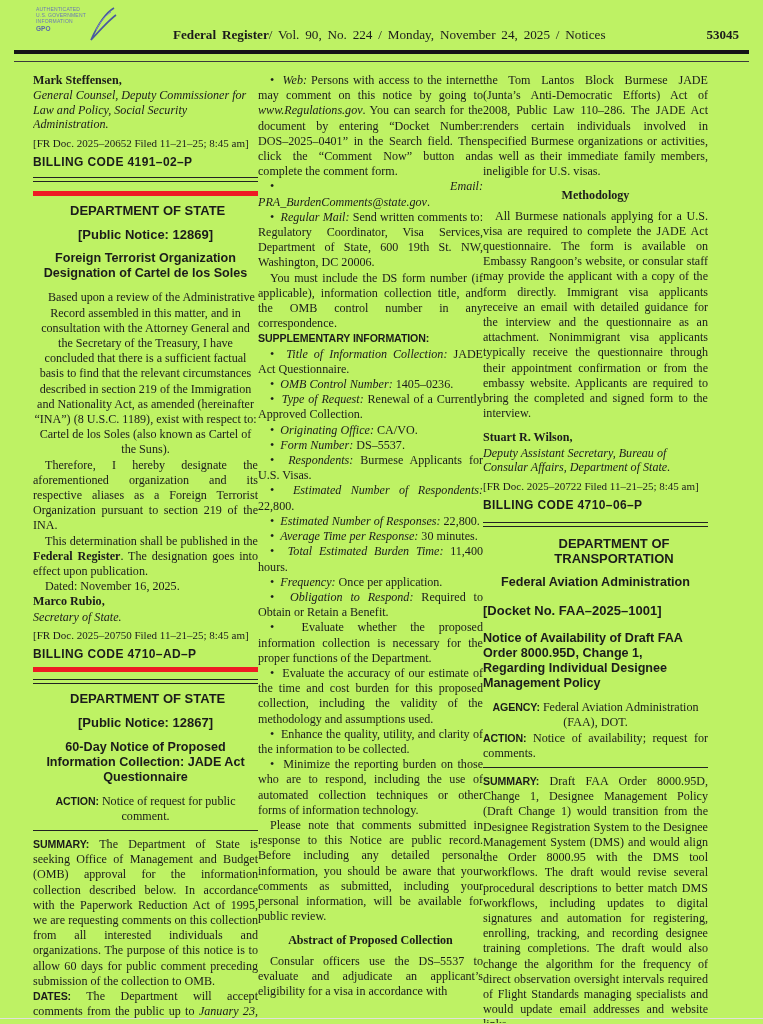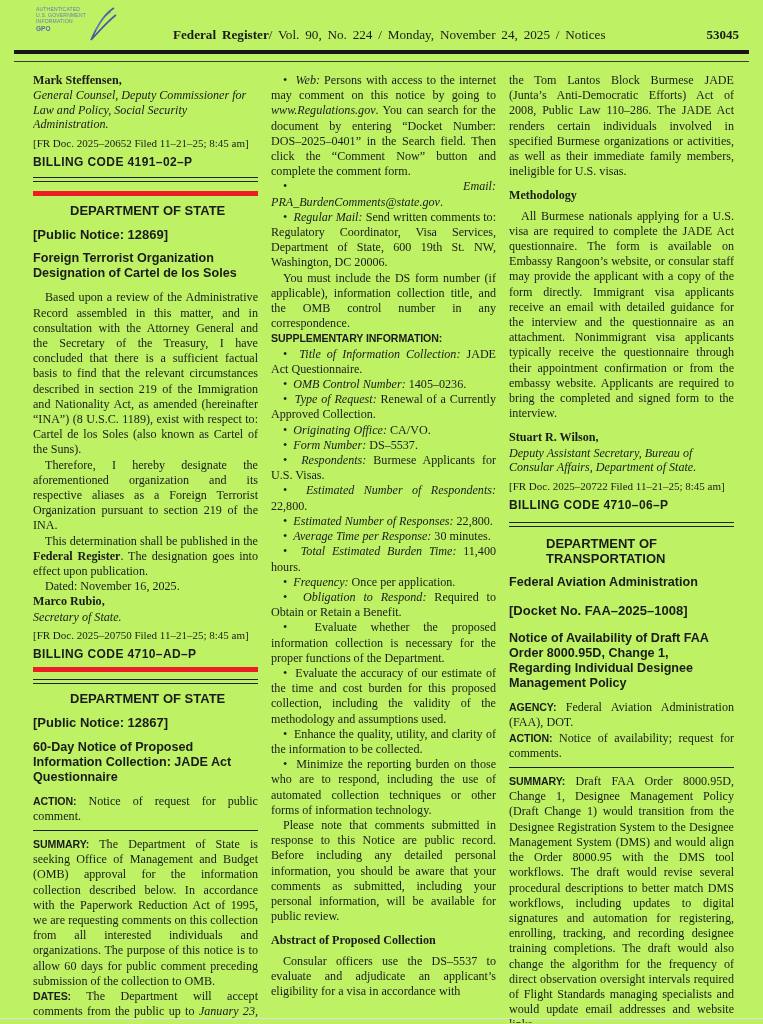--- a/index.html
+++ b/index.html
@@ -15,21 +15,21 @@
   .gpo-lines{font-family:"Liberation Sans",sans-serif;font-size:5px;line-height:6px;letter-spacing:.2px;color:#6b79b5;}
   .gpo-word{font-family:"Liberation Sans",sans-serif;font-size:6.5px;font-weight:bold;color:#5a68ab;margin-top:1px;}
   .masthead{padding:27px 24px 0 90px;display:flex;align-items:baseline;}
   .mast-center{flex:1;text-align:center;font-size:13.2px;word-spacing:2.5px;white-space:nowrap;}
   .journal{font-weight:bold;}
   .folio{font-weight:bold;font-size:13px;margin-left:18px;}
   .rule-thick{height:4px;background:#161616;margin:7px 14px 0 14px;}
   .rule-thin-full{height:1px;background:#3a3a3a;margin:7px 14px 0 14px;}
 
   
-  .cols{display:flex;gap:13px;padding:11px 20px 0 33px;}
+  .cols{display:flex;padding:11px 20px 0 33px;}
   .col{width:225px;height:950px;overflow:hidden;font-size:12.1px;line-height:15.2px;text-align:justify;}
 
   
   p{margin:0;}
   .para{text-indent:12px;}
   .noind{text-indent:0;}
   .it{font-style:italic;}
   .b{font-weight:bold;}
   .agency-head{font-family:"Liberation Sans",sans-serif;font-weight:bold;font-size:13px;line-height:15px;text-align:left;margin-left:37px;}
   .notice-no{font-family:"Liberation Sans",sans-serif;font-weight:bold;font-size:13px;text-align:left;}
@@ -42,21 +42,21 @@
   .serif-head{font-weight:bold;text-align:left;}
   .bullet{text-indent:12px;}
   .bullet::before{content:"\2022\00A0\00A0";}
 
   
   .sep{height:3px;border-top:1.6px solid #222;border-bottom:1px solid #222;margin:7px 0;}
   .rule1{border-top:1.6px solid #222;margin:6px 0;}
 
   
   .gs{margin-top:5px;}
-  .gm{margin-top:9px;}
+  .gm{margin-top:9px;text-align:center;}
   .gl{margin-top:13px;}
 
   
   .redbox{
     border:5px solid var(--hl,#ee1c24);
     margin:9px -17px 7px -19px;
     padding:7px 12px 5px 14px;
     border-radius:2px;
   }
 
@@ -180,21 +180,21 @@
         <p class="sig-title">Deputy Assistant Secretary, Bureau of Consular Affairs, Department of State.</p>
         <p class="frdoc gs">[FR Doc. 2025–20722 Filed 11–21–25; 8:45 am]</p>
         <p class="billing gs">BILLING CODE 4710–06–P</p>
       </div>
 
       <div class="sep gm"></div>
 
       <div>
         <p class="agency-head gm">DEPARTMENT OF TRANSPORTATION</p>
         <p class="subject gm">Federal Aviation Administration</p>
-        <p class="notice-no gl">[Docket No. FAA–2025–1008]</p>
+        <p class="notice-no gl">[Docket No. FAA–2025–1001]</p>
         <p class="subject gl">Notice of Availability of Draft FAA Order 8000.95D, Change 1, Regarding Individual Designee Management Policy</p>
         <p class="noind gm"><span class="label">AGENCY:</span> <span>Federal Aviation Administration (FAA), DOT.</span></p>
         <p class="noind"><span class="label">ACTION:</span> <span>Notice of availability; request for comments.</span></p>
         <div class="rule1"></div>
         <p class="noind"><span class="label">SUMMARY:</span> <span>Draft FAA Order 8000.95D, Change 1, Designee Management Policy (Draft Change 1) would transition from the Designee Registration System to the Designee Management System (DMS) and would align the Order 8000.95 with the DMS tool workflows. The draft would revise several procedural descriptions to better match DMS workflows, including updates to digital signatures and automation for registering, enrolling, tracking, and recording designee training completions. The draft would also change the algorithm for the frequency of direct observation oversight intervals required of Flight Standards managing specialists and would update email addresses and website links.</span></p>
       </div>
     </div>
 
   </div>
 

